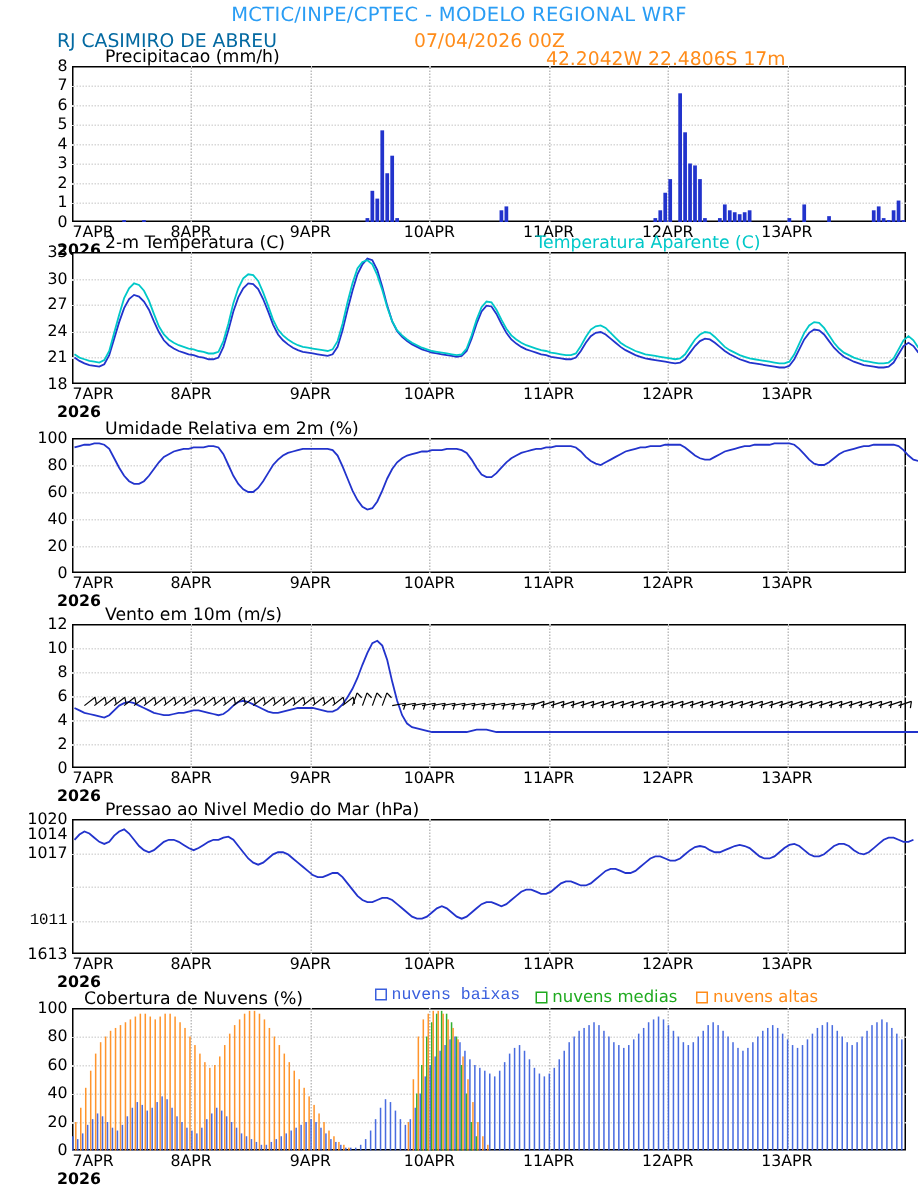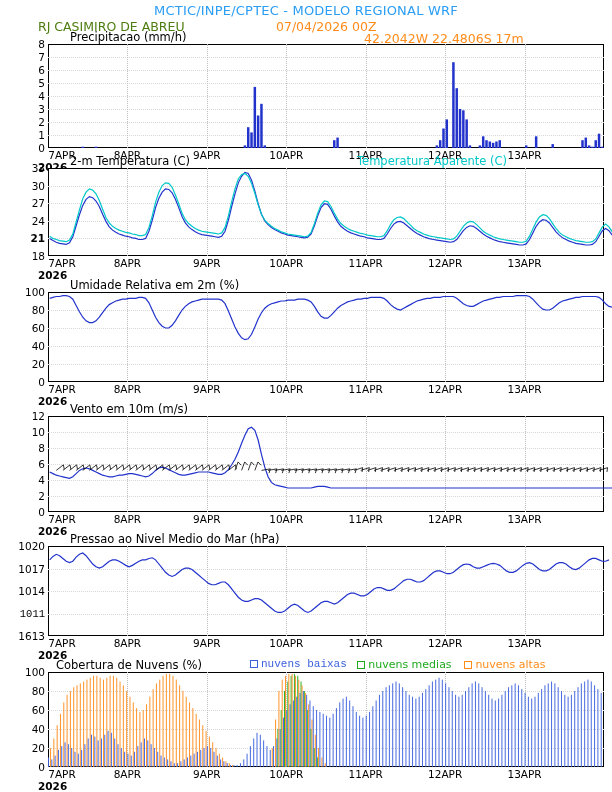--- a/index.html
+++ b/index.html
@@ -6,21 +6,21 @@
   body{
     width:612px;height:792px;background:#ffffff;
     font-family:"DejaVu Sans","Liberation Sans",sans-serif;
     color:#000;overflow:hidden;position:relative;
   }
   .header{
     text-align:center;color:#2a9df4;font-size:13px;letter-spacing:.2px;
     padding-top:3px;font-weight:400;
   }
   .subhdr{position:relative;height:16px;margin-top:1px;}
-  .subhdr .left{position:absolute;left:38px;top:0;color:#4d7c0f;font-size:12.5px;}
+  .subhdr .left{position:absolute;left:38px;top:0;color:#0369a1;font-size:12.5px;}
   .subhdr .mid{position:absolute;left:276px;top:0;color:#ff8c1a;font-size:12.5px;}
   .panel{position:relative;}
   .frame{
     position:absolute;border:1px solid #000;box-sizing:border-box;background:#fff;
   }
   .gridline{position:absolute;border-left:1px dotted #bdbdbd;}
   .hgrid{position:absolute;border-top:1px dotted #d8d8d8;}
   .ylab{
     position:absolute;right:0;font-size:10.5px;text-align:right;
     transform:translateY(-50%);white-space:nowrap;
@@ -125,21 +125,21 @@
     </div>
     <div class="panel" style="position: absolute; left: 0px; top: 0px; width: 612px;">
       <div class="frame" style="left: 48px; top: 168px; width: 556px; height: 88px;"></div>
       <div class="ylab" style="top: 168px; right: 567px;">33</div>
       <div class="ylab" style="top: 185.6px; right: 567px;">30</div>
       <div class="hgrid" style="left: 48px; top: 185.6px; width: 556px;"></div>
       <div class="ylab" style="top: 203.2px; right: 567px;">27</div>
       <div class="hgrid" style="left: 48px; top: 203.2px; width: 556px;"></div>
       <div class="ylab" style="top: 220.8px; right: 567px;">24</div>
       <div class="hgrid" style="left: 48px; top: 220.8px; width: 556px;"></div>
-      <div class="ylab" style="top: 238.4px; right: 567px; font-weight: bold;">21</div>
+      <div class="ylab" style="top: 238.4px; right: 567px;">21</div>
       <div class="hgrid" style="left: 48px; top: 238.4px; width: 556px;"></div>
       <div class="ylab" style="top: 256px; right: 567px;">18</div>
       <div class="xlab" style="left: 62px; top: 257px;">7APR</div>
       <div class="gridline" style="left: 127.429px; top: 168px; height: 88px;"></div>
       <div class="xlab" style="left: 127.429px; top: 257px;">8APR</div>
       <div class="gridline" style="left: 206.857px; top: 168px; height: 88px;"></div>
       <div class="xlab" style="left: 206.857px; top: 257px;">9APR</div>
       <div class="gridline" style="left: 286.286px; top: 168px; height: 88px;"></div>
       <div class="xlab" style="left: 286.286px; top: 257px;">10APR</div>
       <div class="gridline" style="left: 365.714px; top: 168px; height: 88px;"></div>
@@ -384,21 +384,21 @@
         <line x1="600.98" y1="467.62" x2="600.31" y2="472.04" stroke="#000" stroke-width="0.8"></line>
         <line x1="599.0357142857143" y1="470.4" x2="607.60" y2="467.62" stroke="#000" stroke-width="0.8"></line>
         <line x1="607.60" y1="467.62" x2="606.93" y2="472.04" stroke="#000" stroke-width="0.8"></line>
       </svg>
     </div>
     <div class="panel" style="position: absolute; left: 0px; top: 0px; width: 612px;">
       <div class="frame" style="left: 48px; top: 546px; width: 556px; height: 90px;"></div>
       <div class="ylab" style="top: 546px; right: 567px;">1020</div>
       <div class="ylab" style="top: 568.5px; right: 567px;">1017</div>
       <div class="hgrid" style="left: 48px; top: 568.5px; width: 556px;"></div>
-      <div class="ylab" style="top: 591px; right: 567px;">1014</div>
+      <div class="ylab" style="top: 556px; right: 567px;">1014</div>
       <div class="hgrid" style="left: 48px; top: 591px; width: 556px;"></div>
       <div class="ylab" style="top: 613.5px; right: 567px; font-family: Liberation Mono, monospace;">1011</div>
       <div class="hgrid" style="left: 48px; top: 613.5px; width: 556px;"></div>
       <div class="ylab" style="top: 636px; right: 567px;">1613</div>
       <div class="xlab" style="left: 62px; top: 637px;">7APR</div>
       <div class="gridline" style="left: 127.429px; top: 546px; height: 90px;"></div>
       <div class="xlab" style="left: 127.429px; top: 637px;">8APR</div>
       <div class="gridline" style="left: 206.857px; top: 546px; height: 90px;"></div>
       <div class="xlab" style="left: 206.857px; top: 637px;">9APR</div>
       <div class="gridline" style="left: 286.286px; top: 546px; height: 90px;"></div>

